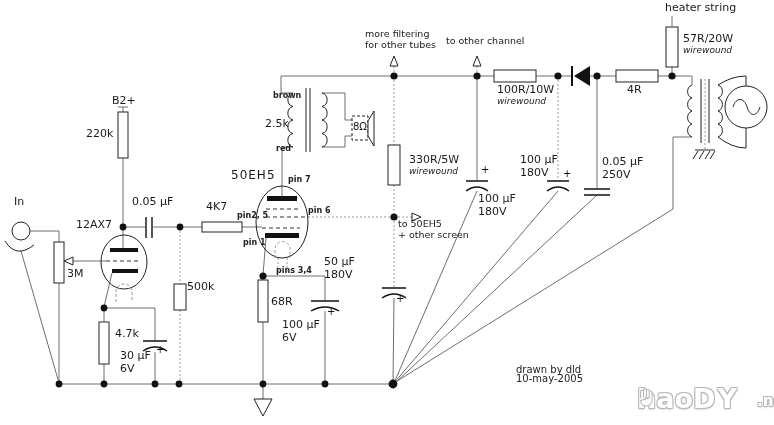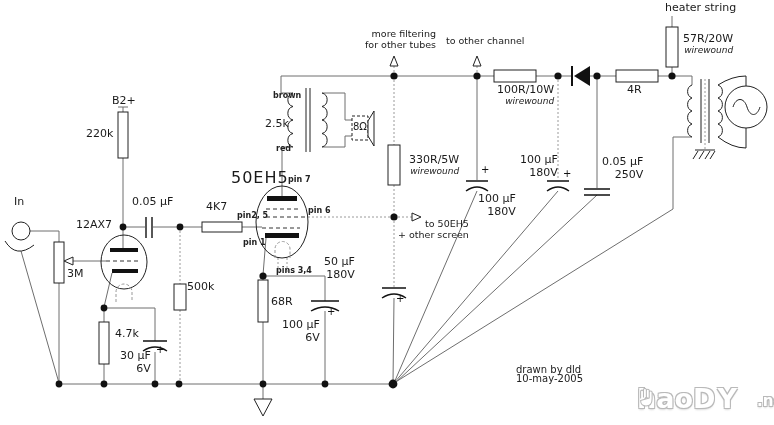--- a/index.html
+++ b/index.html
@@ -1,22 +1,22 @@
 <!DOCTYPE html>
 <html><head>
 <meta charset="utf-8">
 <style>
   html,body{margin:0;padding:0;background:#fff;}
   .stage{position:relative;width:774px;height:425px;background:#fff;overflow:hidden;
          font-family:"DejaVu Sans",sans-serif;color:#1a1a1a;}
   .stage svg{position:absolute;left:0;top:0;}
-  .lbl{position:absolute;font-size:11px;line-height:1.2;white-space:pre-line;color:#1a1a1a;text-align:right;}
+  .lbl{position:absolute;font-size:11px;line-height:1.2;white-space:pre-line;color:#1a1a1a;}
   .lbl.sm{font-size:8px;font-weight:bold;color:#222;}
   .lbl.md{font-size:9.5px;}
-  .lbl.big{font-size:16px;letter-spacing:1px;}
+  .lbl.big{font-size:12px;letter-spacing:1px;}
   .lbl .sub{display:block;font-size:9px;font-style:italic;}
   .plus{position:absolute;font-size:10px;color:#111;}
   .title{position:absolute;font-size:15.5px;color:#111;letter-spacing:0.2px;}
   .credit{position:absolute;font-size:10px;color:#222;line-height:1.2;}
   .wm{position:absolute;display:flex;align-items:flex-end;font-weight:bold;color:#fff;
       text-shadow:-1px -1px 0 #b9b9b9,1px -1px 0 #b9b9b9,-1px 1px 0 #b9b9b9,1px 1px 0 #b9b9b9,0 2px 2px #d9d9d9;}
   .wm .main{font-size:27px;line-height:1;}
   .wm .tld{font-size:15px;line-height:1.4;margin-left:20px;}
 </style>
 </head>

